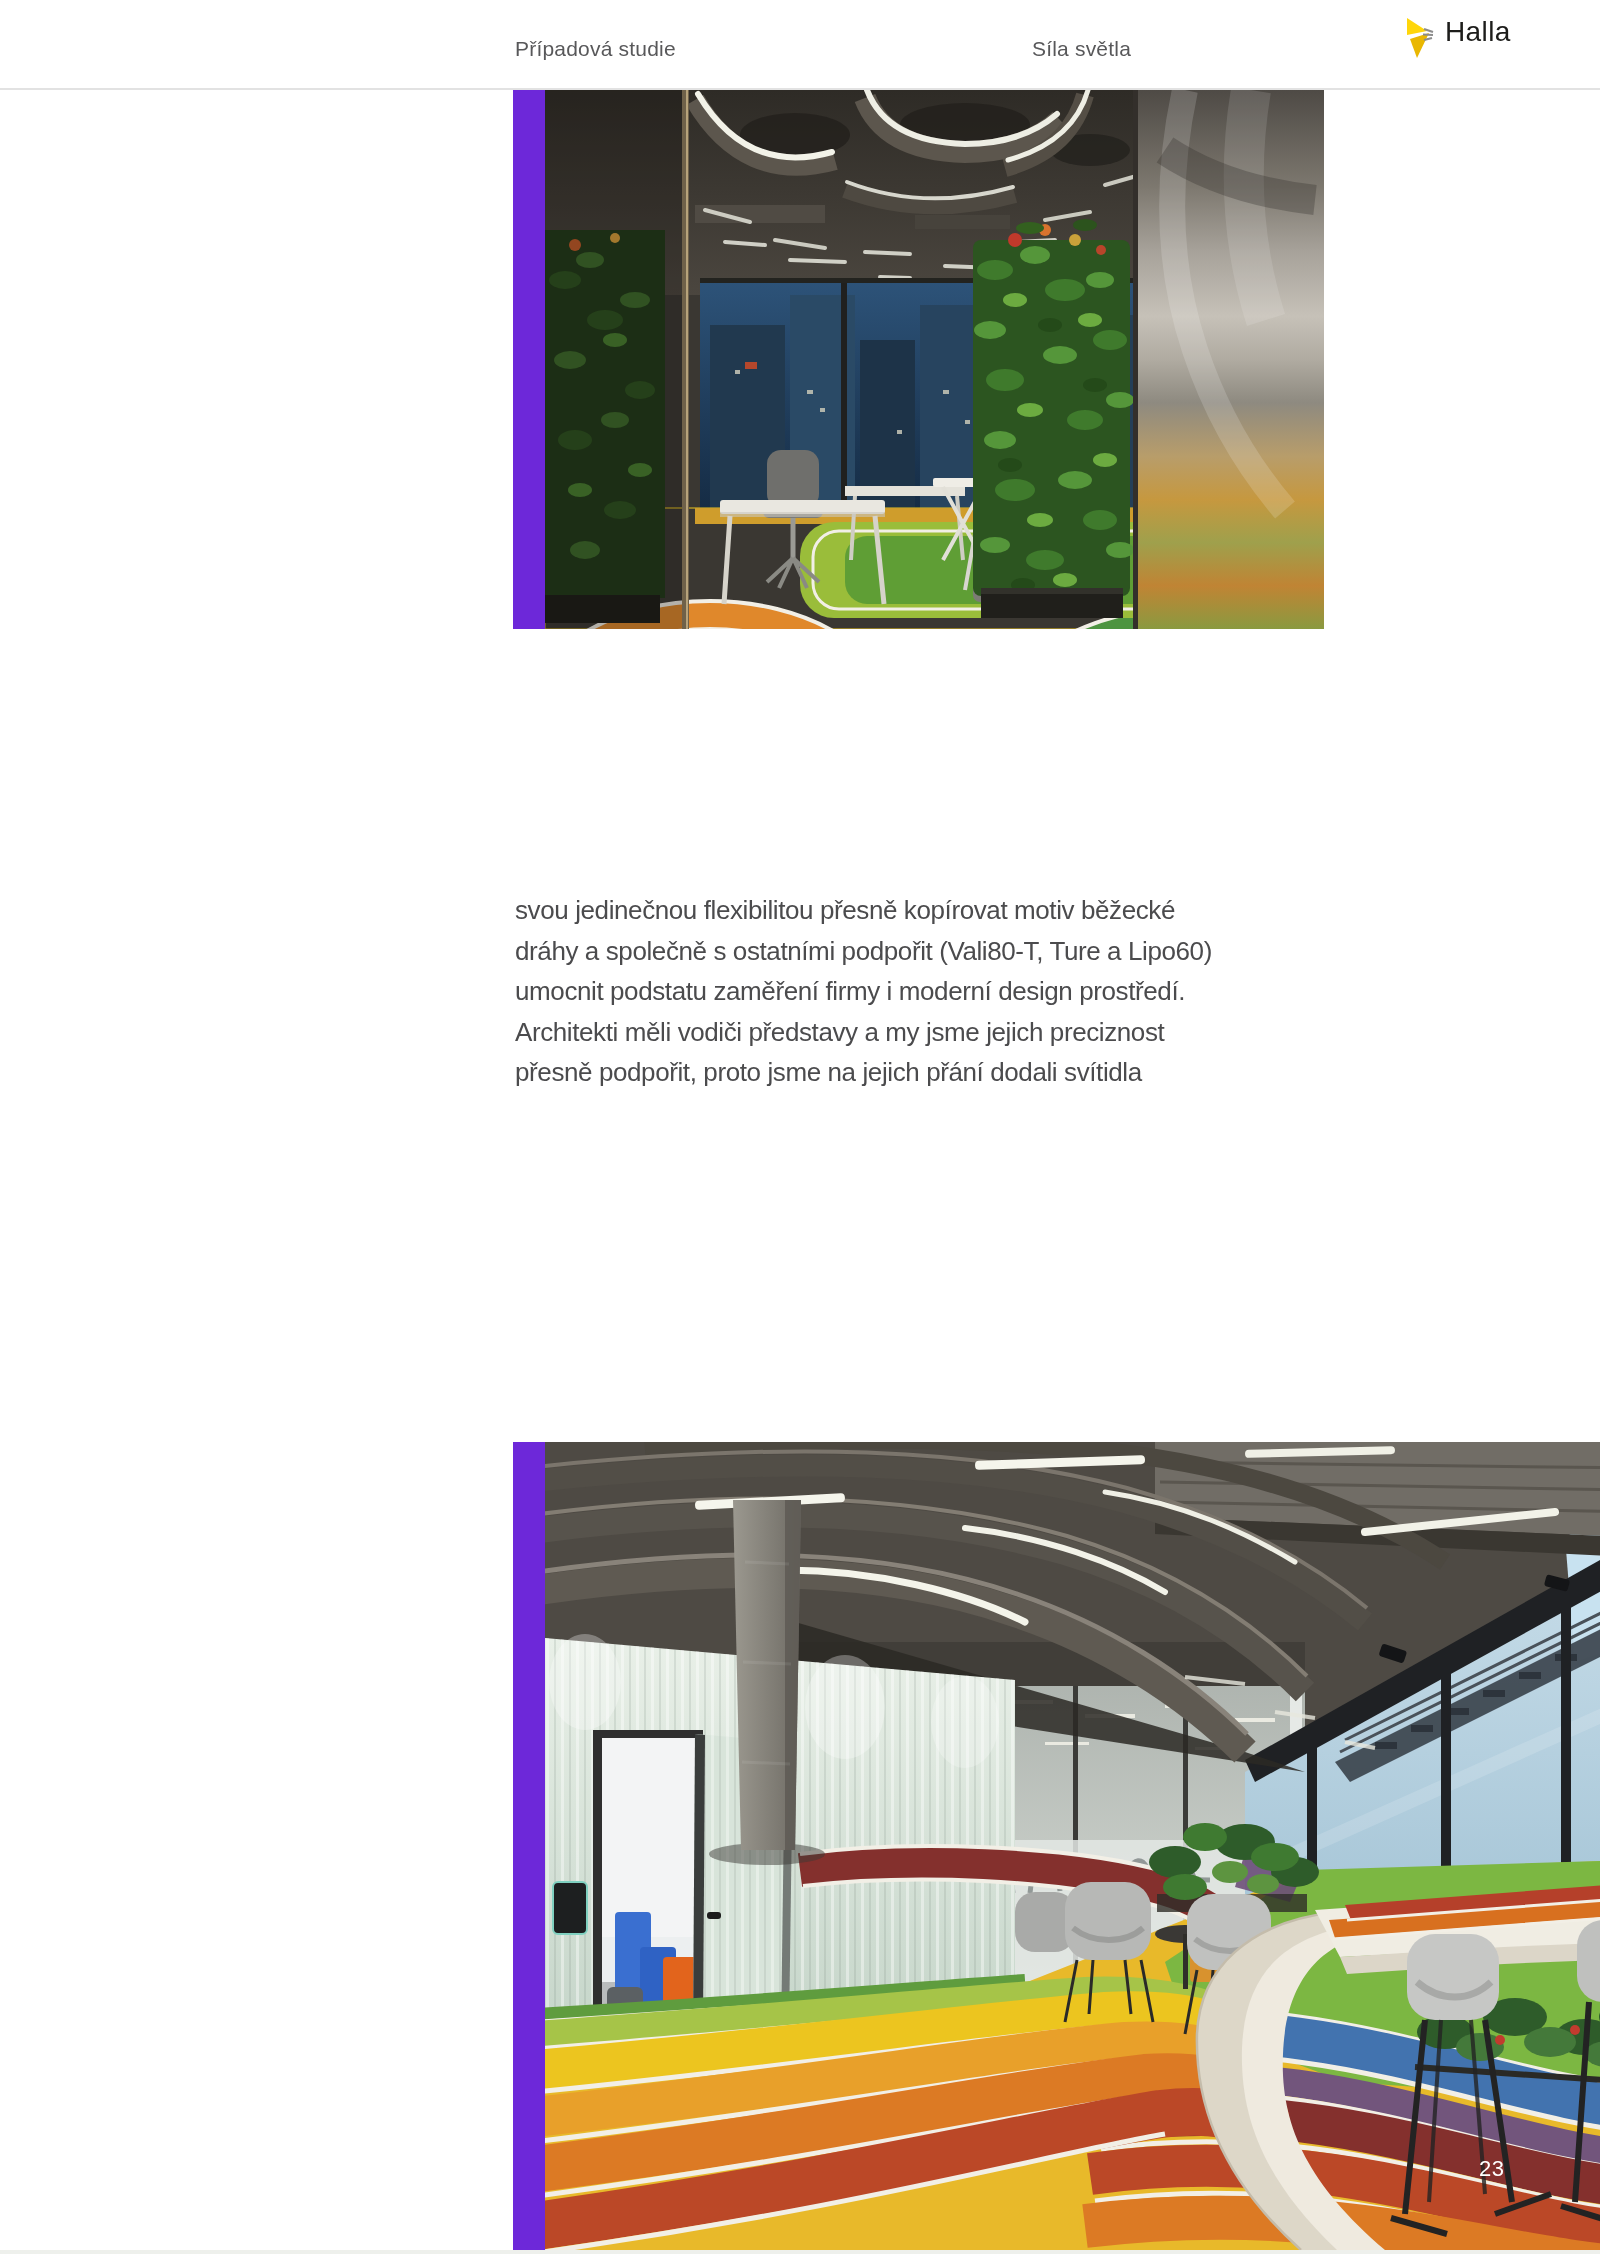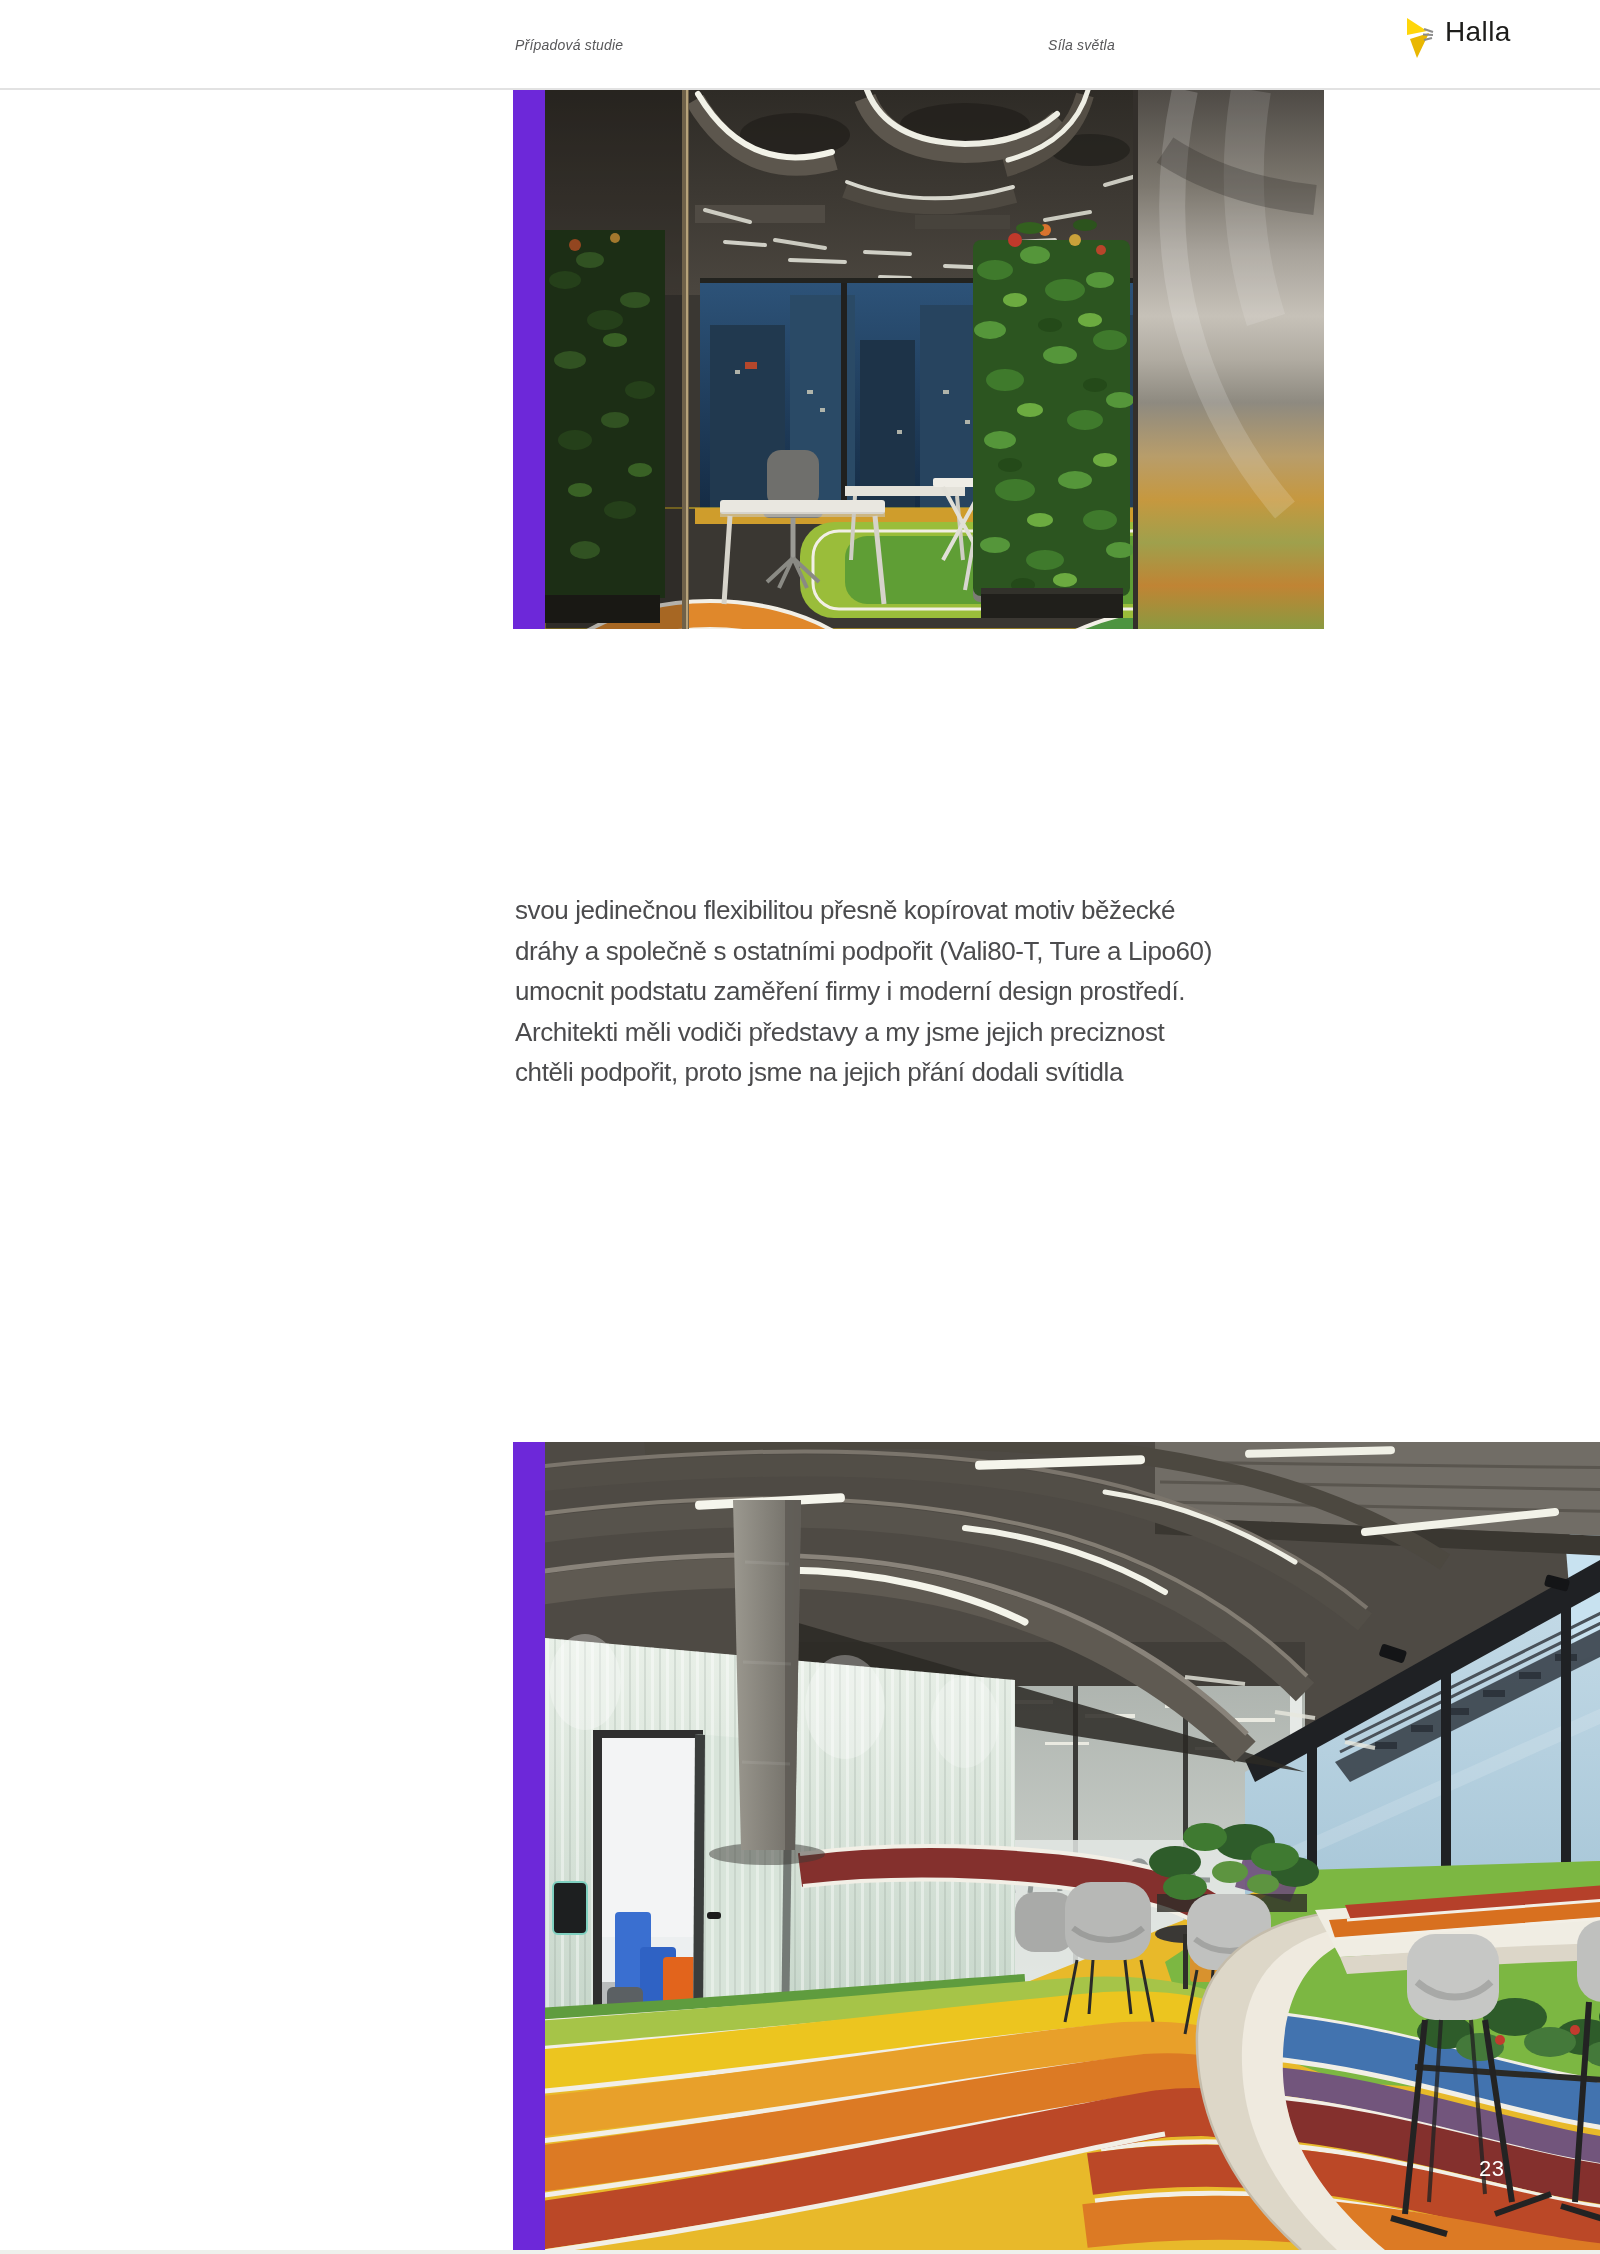--- a/index.html
+++ b/index.html
@@ -1,22 +1,22 @@
 <!DOCTYPE html>
 <html style="--brand_yellow: #fccf00; --header_text: #58585a; --logo_text_color: #1d1d1b; --body_text: #4b4b4d; --divider: #e2e2e2; --page_number: #ffffff; --track_yellow: #ecc51f; --track_light_green: #a6c448; --track_green: #5f9c3e; --track_green_right: #7cb742; --track_amber: #e8a02a; --track_orange: #dc7a24; --track_red: #bb4827; --track_maroon: #84302d; --track_purple: #72557c; --track_blue: #4273af;"><head>
 <meta charset="utf-8">
 <style>
   html,body{margin:0;padding:0;}
   body{
     width:1600px;height:2254px;position:relative;background:#ffffff;
     font-family:"Liberation Sans", sans-serif;overflow:hidden;
   }
   .hdr-label{
-    position:absolute;top:37px;font-size:14px;letter-spacing:.2px;
-    color:var(--header_text,#58585a);white-space:nowrap;font-style:italic;
+    position:absolute;top:37px;font-size:21px;letter-spacing:.2px;
+    color:var(--header_text,#58585a);white-space:nowrap;
   }
   .hdr-left{left:515px;}
   .hdr-center{left:538px;width:1087px;text-align:center;}
   .logo{position:absolute;left:1402px;top:16px;display:flex;align-items:flex-start;gap:9px;height:52px;}
   .logo-text{font-size:28px;font-weight:500;color:var(--logo_text_color,#1d1d1b);letter-spacing:.4px;}
   .hdr-divider{position:absolute;left:0;top:88px;width:1600px;height:2px;background:var(--divider,#e2e2e2);}
   .photo{position:absolute;overflow:hidden;background:#6d28d9;padding-left:32px;}
   .photo svg{display:block;}
   .photo-top{left:513px;top:90px;width:779px;height:539px;}
   .photo-bottom{left:513px;top:1442px;width:1087px;height:808px;}
@@ -255,21 +255,21 @@
         <rect x="141" y="0" width="2" height="539" fill="#c9b488" opacity="0.8"></rect>
       </g>
     </svg>
   </div>
 
   <div class="paragraph">
     <div>svou jedinečnou flexibilitou přesně kopírovat motiv běžecké</div>
     <div>dráhy a společně s ostatními podpořit (Vali80-T, Ture a Lipo60)</div>
     <div>umocnit podstatu zaměření firmy i moderní design prostředí.</div>
     <div>Architekti měli vodiči představy a my jsme jejich preciznost</div>
-    <div>chtěli podpořit, proto jsme na jejich přání dodali svítidla</div>
+    <div>přesně podpořit, proto jsme na jejich přání dodali svítidla</div>
   </div>
 
   <div class="photo photo-bottom">
     <svg width="1087" height="808" viewBox="0 0 1087 808">
       <defs>
         <linearGradient id="bpMint" x1="0" y1="0" x2="0" y2="1">
           <stop offset="0" stop-color="#e9f0e8"></stop>
             <stop offset="1" stop-color="#c6d6ca"></stop>
         </linearGradient>
         <linearGradient id="bpGlass" x1="0" y1="0" x2="0" y2="1">

